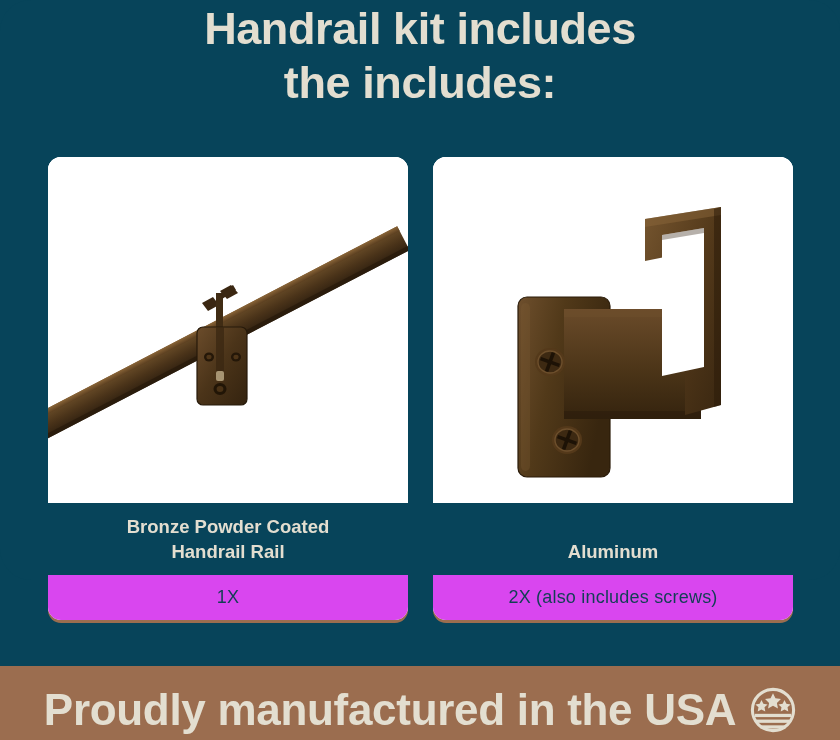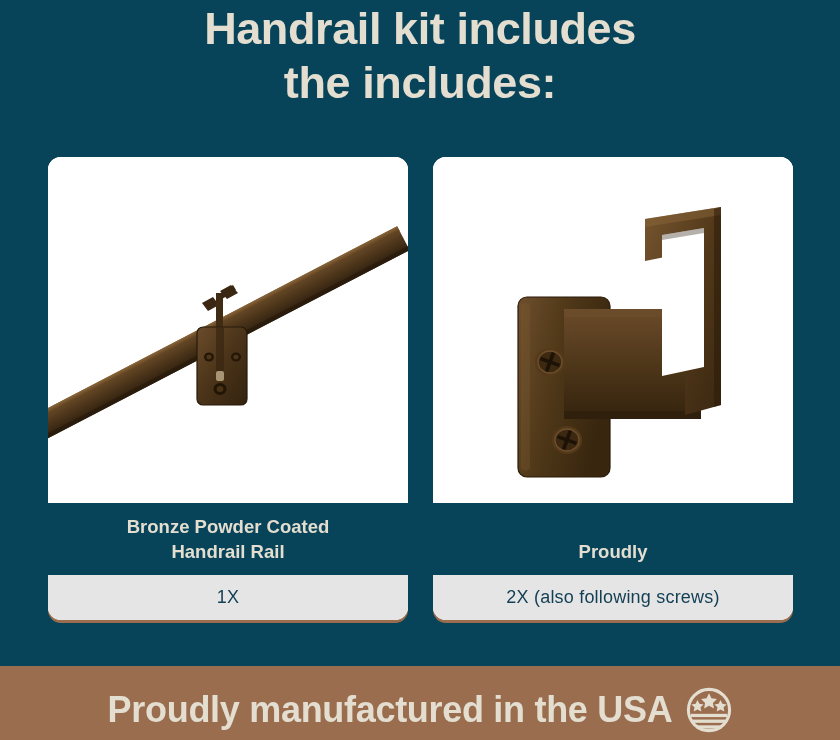--- a/index.html
+++ b/index.html
@@ -83,21 +83,21 @@
     box-sizing: border-box;
     padding: 4px 10px;
   }
 
   .qty-band {
     position: absolute;
     left: 0;
     top: 418px;
     width: 360px;
     height: 45px;
-    background: #e5e5e5;
+    background: #d946ef;
     color: #123f54;
     display: flex;
     align-items: center;
     justify-content: center;
     font-size: 18px;
     font-weight: normal;
     letter-spacing: 0.2px;
   }
 
   
@@ -121,21 +121,21 @@
   }
   .footer-inner {
     display: flex;
     align-items: center;
     justify-content: center;
     gap: 14px;
     transform: translateY(7px);
   }
   .footer-text {
     color: #e3ded0;
-    font-size: 36px;
+    font-size: 44px;
     font-weight: bold;
     letter-spacing: -0.3px;
     white-space: nowrap;
   }
   .usa-badge {
     width: 46px;
     height: 46px;
     flex: 0 0 auto;
     display: block;
   }
@@ -281,25 +281,25 @@
           <ellipse cx="134" cy="283" rx="12" ry="11" fill="none" stroke="#6d4f2c" stroke-width="1.4"></ellipse>
           <rect x="132.2" y="273" width="3.6" height="20" fill="#1d1206" transform="rotate(20 134 283)"></rect>
           <rect x="124" y="281.2" width="20" height="3.6" fill="#1d1206" transform="rotate(20 134 283)"></rect>
         </g>
       </svg>
     </div>
 
     <div class="caption-band">
       <span>
         <br>
-        <span>Proudly</span>
+        <span>Aluminum</span>
       </span>
     </div>
 
-    <div class="qty-band">2X (also following screws)</div>
+    <div class="qty-band">2X (also includes screws)</div>
   </div>
 
   <div class="footer">
     <div class="footer-inner">
       <span class="footer-text">Proudly manufactured in the USA</span>
       <svg class="usa-badge" viewBox="0 0 48 48" xmlns="http://www.w3.org/2000/svg">
         <circle cx="24" cy="24" r="21.5" fill="none" stroke="#e3ded0" stroke-width="3.2"></circle>
 
         <path d="M24 6.5 l2.55 5.35 5.75.78 -4.2 4.0 1.05 5.75 -5.15-2.8 -5.15 2.8 1.05-5.75 -4.2-4.0 5.75-.78 Z" fill="#e3ded0"></path>
         <path d="M12 12.5 l1.95 4.1 4.4.6 -3.2 3.06 .8 4.4 -3.95-2.14 -3.95 2.14 .8-4.4 -3.2-3.06 4.4-.6 Z" fill="#e3ded0" transform="translate(0,1)"></path>

